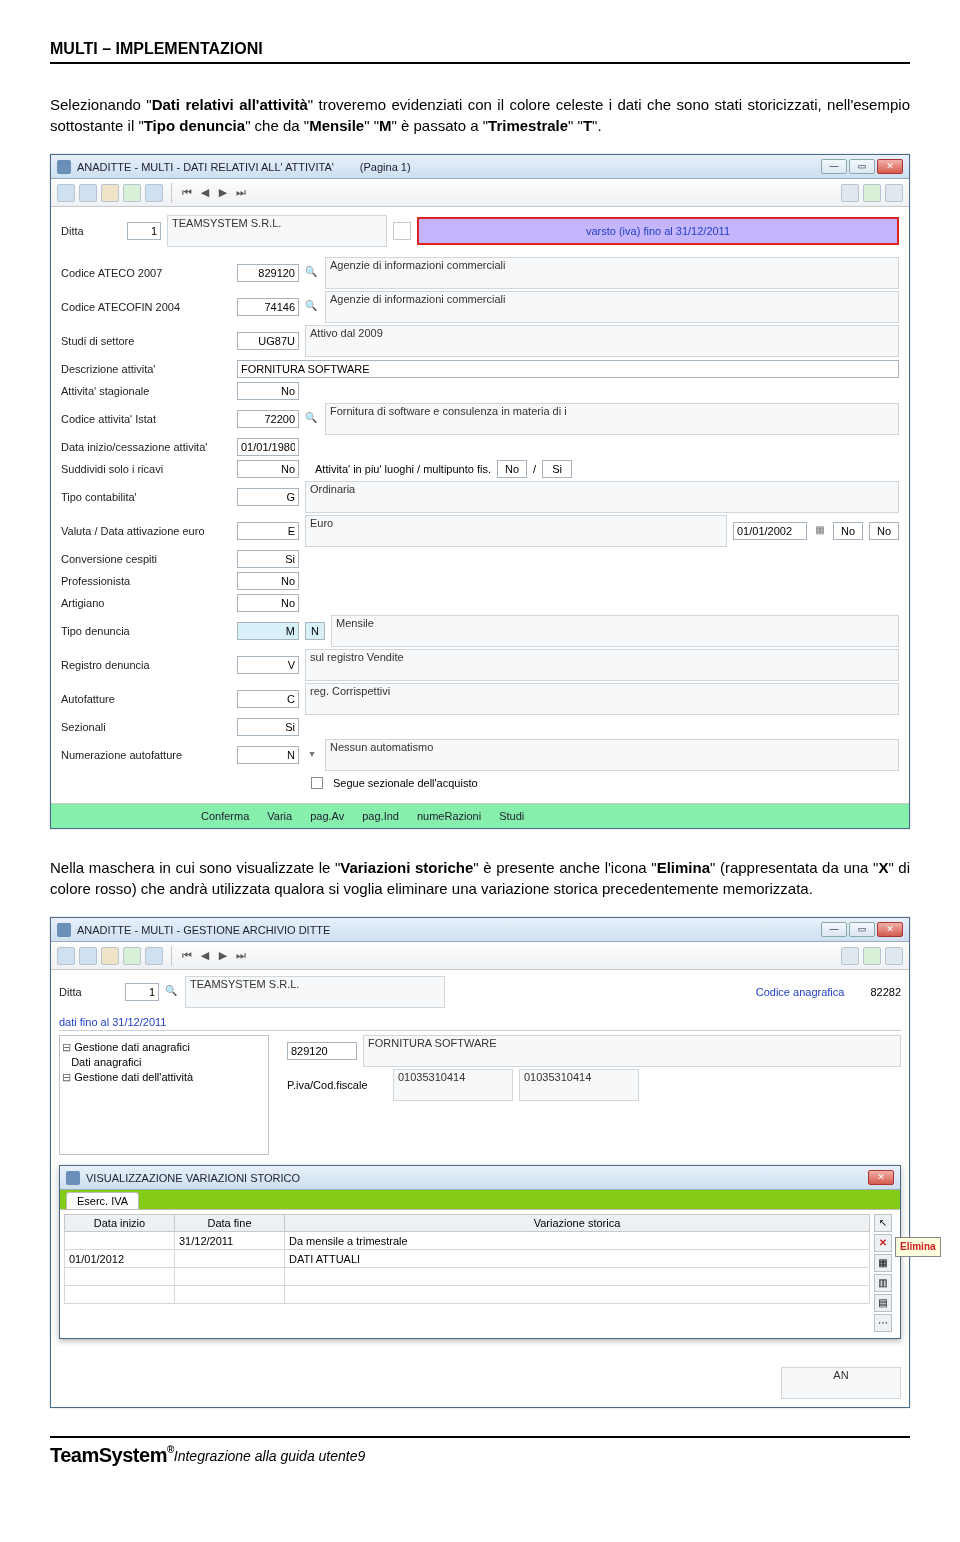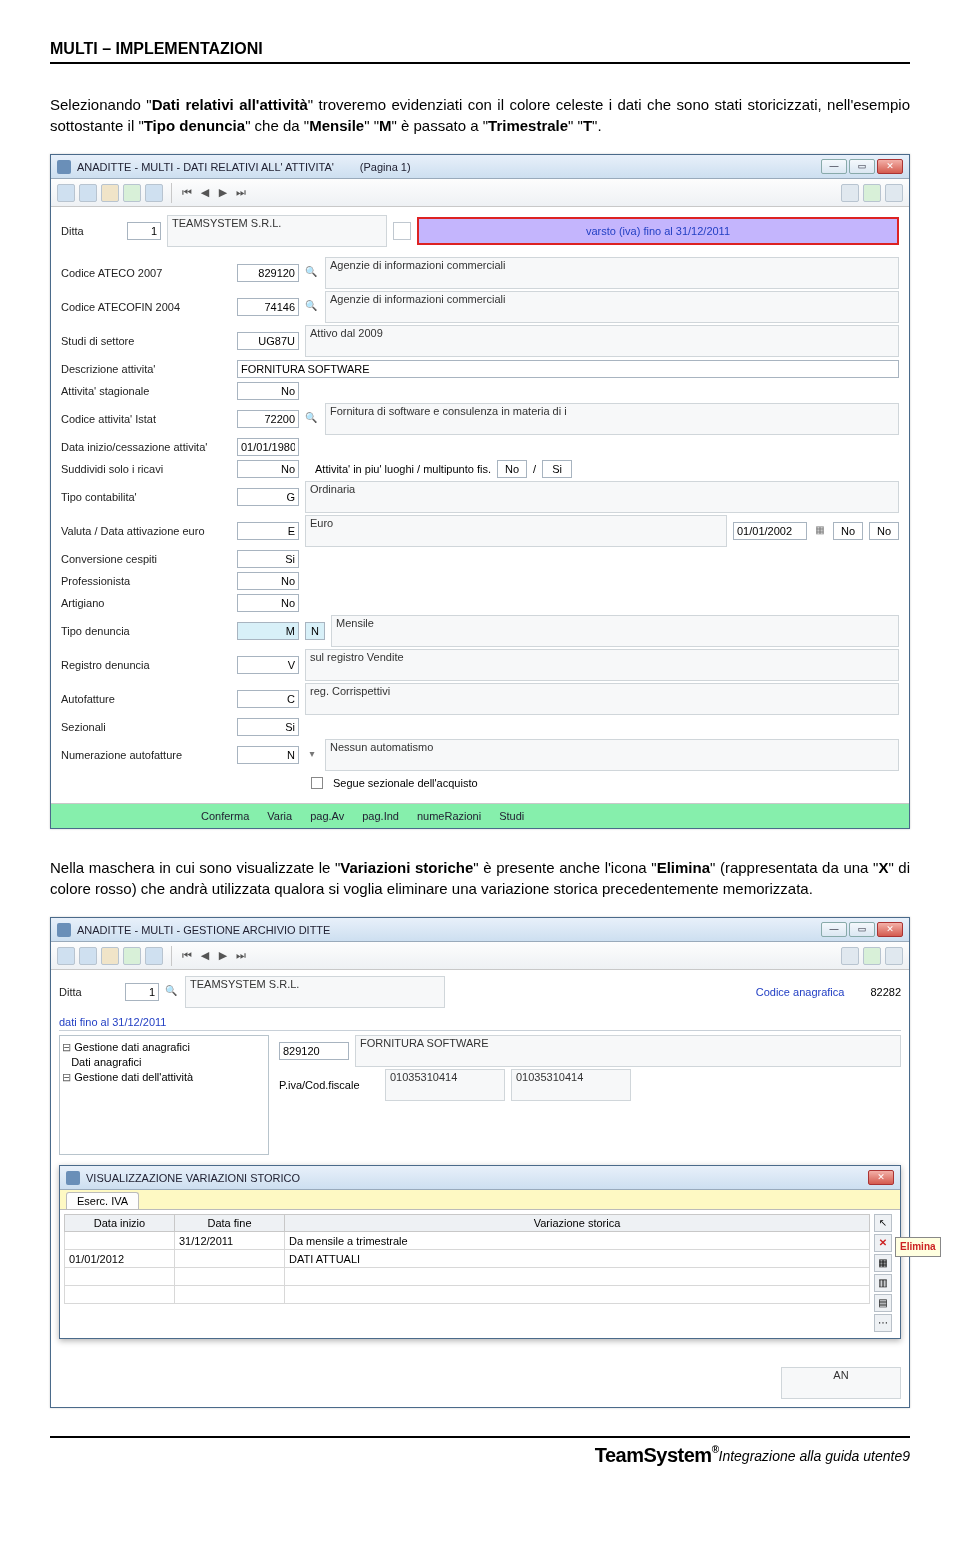--- a/index.html
+++ b/index.html
@@ -98,34 +98,34 @@
   }
   .tree .node::before { content:"⊟ "; color:#666; }
   .tree .leaf::before { content:"   "; white-space:pre; }
   .rightcol { flex:1; }
   .bluestrip { border-bottom:1px solid #c8d0d8; padding:2px 0; }
   .overlay {
     margin-top:10px;
     border:1px solid #4a6a8a;
     box-shadow:0 2px 6px rgba(0,0,0,.3);
   }
-  .tabhdr { display:flex; border-bottom:1px solid #bbb; padding: 2px 6px 0 6px; background:#fef9c3; }
+  .tabhdr { display:flex; border-bottom:1px solid #bbb; padding: 2px 6px 0 6px; background:#84cc16; }
   .tab { border:1px solid #bbb; border-bottom:none; padding:2px 10px; font-size:11px; background:#fdfdfd; border-radius:3px 3px 0 0; }
   .tbl { width:100%; border-collapse:collapse; font-size:11px; }
   .tbl th { background:#eef1f4; border:1px solid #c8c8c8; padding:2px 4px; font-weight:normal; text-align:center; }
   .tbl td { border:1px solid #d8d8d8; padding:2px 4px; height:18px; }
   .sideicons { width:22px; }
   .sideicons .sico { width:18px;height:18px; border:1px solid #b8c0c8; background:#eef1f4; margin-bottom:2px; font-size:10px; text-align:center; line-height:16px; }
   .sico.red { color:#c22; font-weight:bold; }
   .tooltip { position:relative; }
   .tooltip .tip { position:absolute; left:20px; top:2px; background:#ffffe0; border:1px solid #888; padding:1px 4px; font-size:10px; }
 
   .pagefooter {
     margin-top: 24px; border-top: 2px solid #000; padding-top:6px;
-    display:flex; align-items:center; justify-content:flex-end;
+    display:flex; align-items:center; justify-content:flex-start;
     font-size: 14px; font-style: italic;
   }
   .logo { font-weight:bold; font-style:normal; font-size:20px; letter-spacing:-0.5px; }
   .logo sub { font-size:10px; vertical-align:top; }
 </style>
 </head>
 <body>
 
 <div class="page">
 
@@ -329,21 +329,21 @@
         <input class="inp" style="width: 34px; text-align: right;" value="1">
         <span class="lookup">🔍</span>
         <div class="desc" style="flex:0 0 260px">TEAMSYSTEM S.R.L.</div>
         <div class="spacer" style="flex:1"></div>
         <span class="bluelabel">Codice anagrafica</span>
         <span style="margin-left:20px">82282</span>
       </div>
 
       <div class="bluestrip" style="text-align:left;color:#2340c4;padding-right:150px">dati fino al 31/12/2011</div>
 
-      <div class="row" style="align-items:flex-start;gap:10px;margin-top:4px">
+      <div class="row" style="align-items:flex-start;gap:18px;margin-top:4px">
         <div class="tree" id="tree">
             <div class="node">Gestione dati anagrafici</div>
             <div class="leaf">Dati anagrafici</div>
             <div class="node">Gestione dati dell'attività</div>
           </div>
         <div class="rightcol">
           <div class="row">
             <input class="inp" style="width: 70px;" value="829120">
             <div class="desc">FORNITURA SOFTWARE</div>
           </div>

